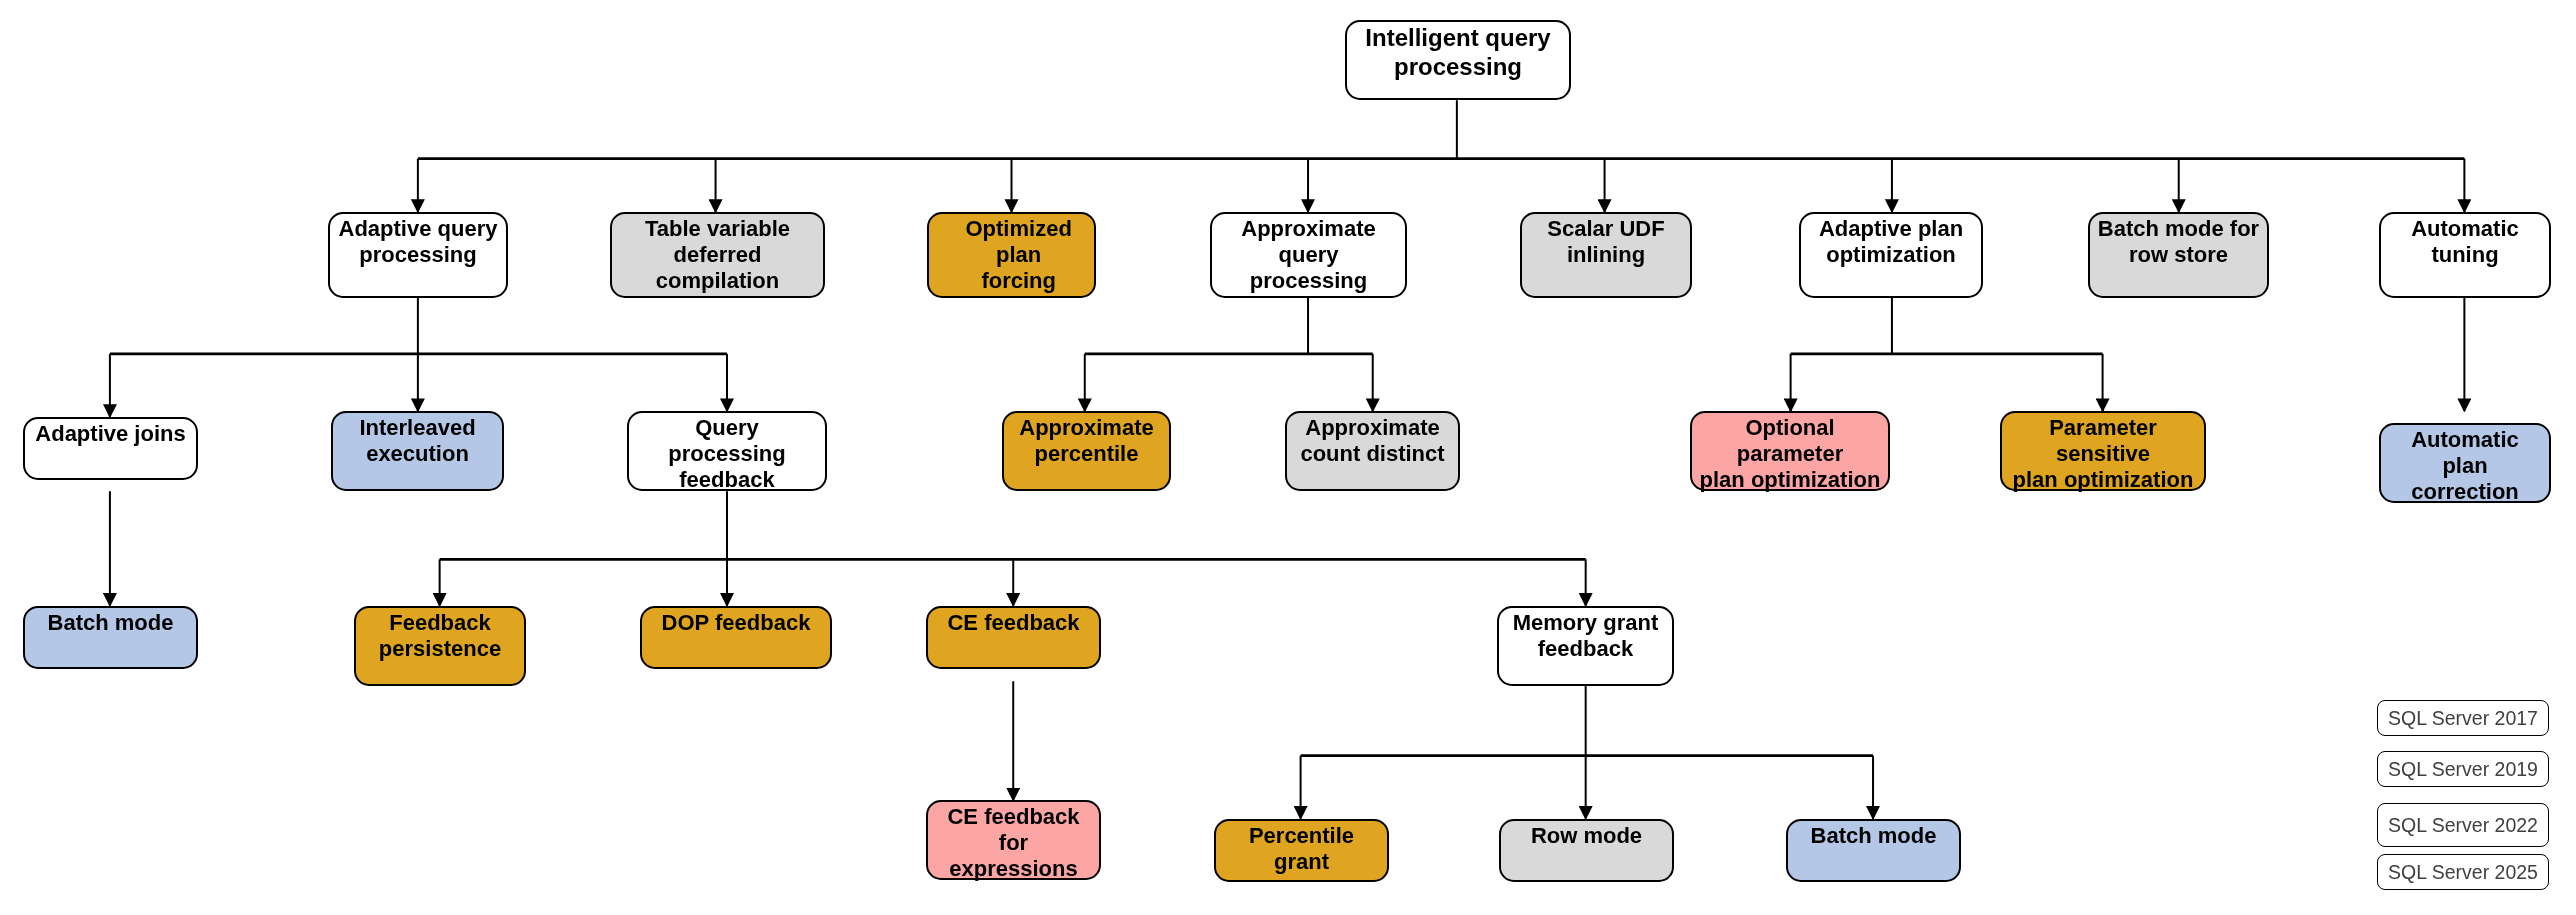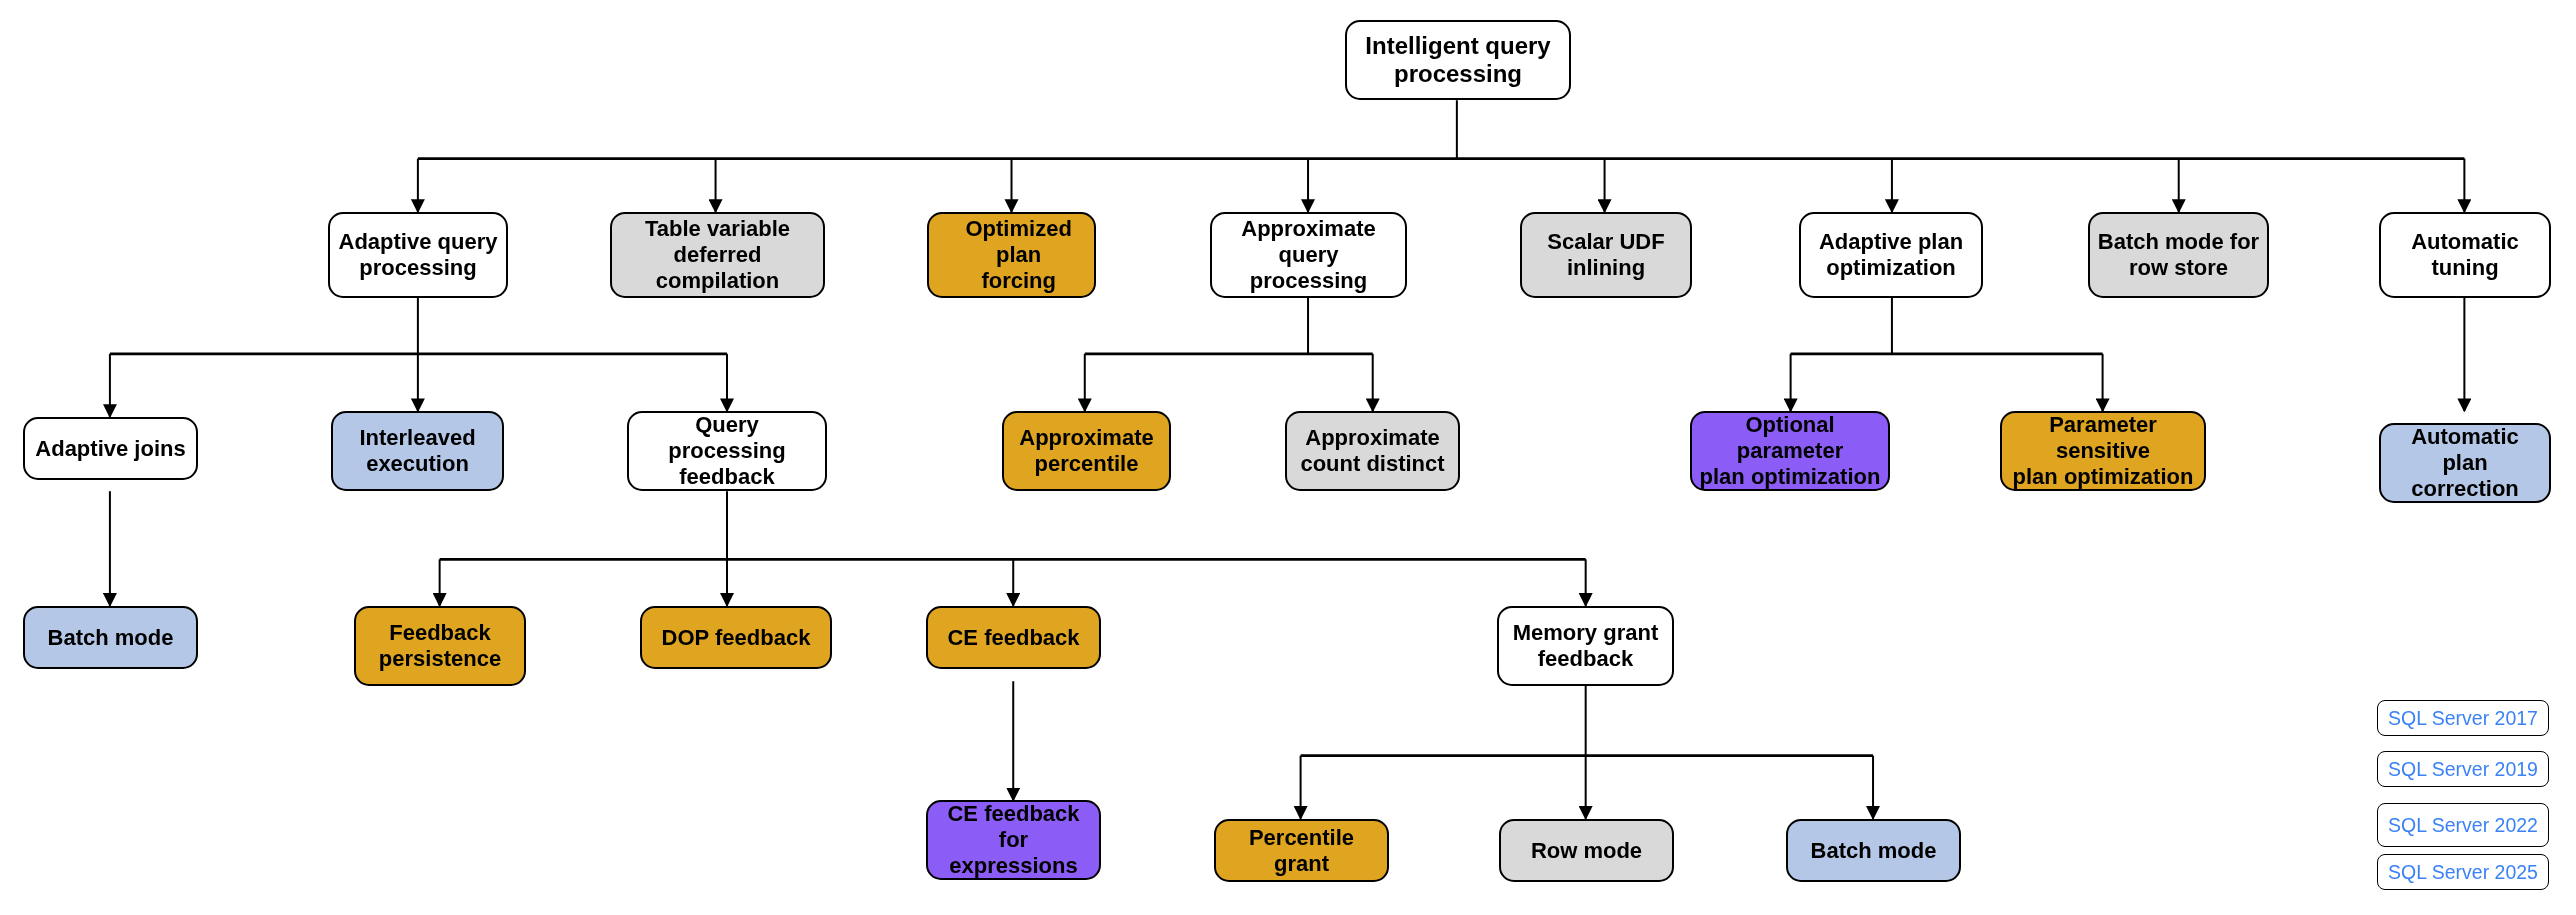--- a/index.html
+++ b/index.html
@@ -21,53 +21,52 @@
     width: 2576px;
     height: 916px;
     pointer-events: none;
   }
   .node {
     position: absolute;
     box-sizing: border-box;
     border: 2.3px solid #000000;
     border-radius: 15px;
     display: flex;
-    align-items: center;
     justify-content: center;
     text-align: center;
     color: #000000;
     line-height: 1.18;
     padding: 2.3px 5.7px;
     background: #ffffff;
   }
   .node .label {
     display: block;
     white-space: pre-line;
   }
   .n-white { background: #ffffff; }
   .n-grey  { background: #D9D9D9; }
   .n-blue  { background: #B4C7E7; }
   .n-gold  { background: #DFA520; }
-  .n-green { background: #8b5cf6; }
+  .n-green { background: #fca5a5; }
 
   .root { font-weight: bold; font-size: 24px; }
   .lvl1 { font-weight: bold; font-size: 22px; }
   .lvl2 { font-weight: bold; font-size: 22px; }
   .lvl3 { font-weight: bold; font-size: 22px; }
 
   .legend-item {
     position: absolute;
     box-sizing: border-box;
     border: 1.7px solid #000000;
     border-radius: 8px;
     display: flex;
     align-items: center;
     justify-content: center;
     font-size: 19.5px;
-    color: #3b82f6;
+    color: #404040;
     background: #ffffff;
   }
 </style>
 </head>
 <body>
 
 <div id="stage">
 
   <svg id="edges" viewBox="0 0 4500 1600" xmlns="http://www.w3.org/2000/svg">
     <defs>

